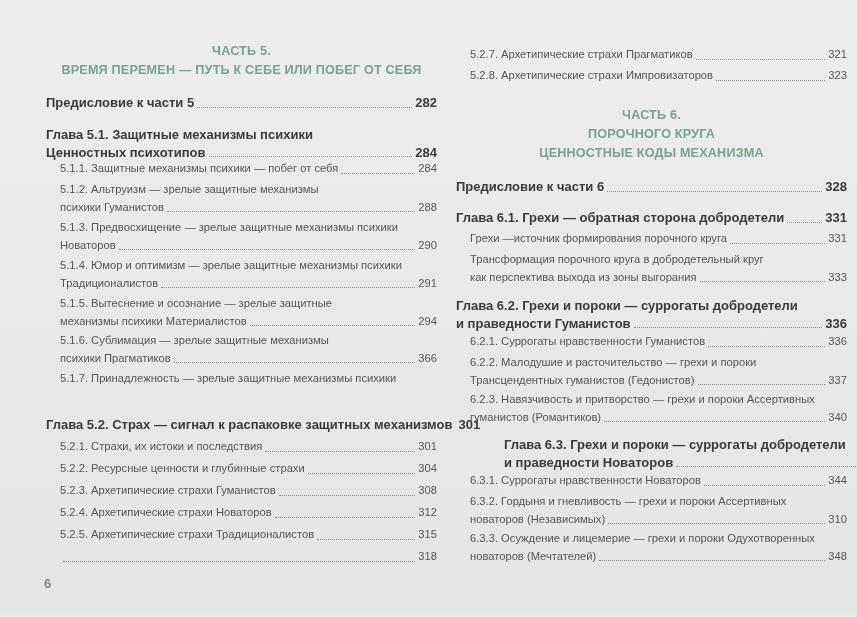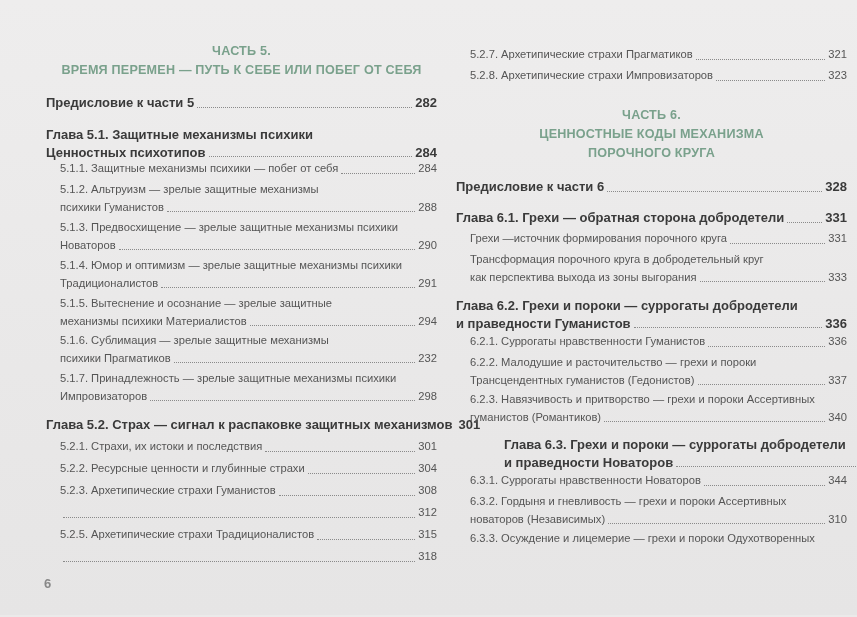--- a/index.html
+++ b/index.html
@@ -118,31 +118,26 @@
           <span class="dots"></span>
           <span class="pg">294</span>
         </span>
     </div>
 
     <div class="entry sub" style="top:332px;">
       <span class="line1">5.1.6. Сублимация — зрелые защитные механизмы</span>
       <span class="lastline">
           <span class="txt">психики Прагматиков</span>
           <span class="dots"></span>
-          <span class="pg">232</span>
+          <span class="pg">366</span>
         </span>
     </div>
 
     <div class="entry sub" style="top:370px;">
       <span class="line1">5.1.7. Принадлежность — зрелые защитные механизмы психики</span>
-      <span class="lastline">
-          <span class="txt">Импровизаторов</span>
-          <span class="dots"></span>
-          <span class="pg">298</span>
-        </span>
     </div>
 
     <div class="entry bold" style="top:416px;">
       <span class="lastline">
           <span class="txt">Глава 5.2. Страх — сигнал к распаковке защитных механизмов</span>
           <span class="dots"></span>
           <span class="pg">301</span>
         </span>
     </div>
 
@@ -165,20 +160,21 @@
     <div class="entry sub" style="top:482px;">
       <span class="lastline">
           <span class="txt">5.2.3. Архетипические страхи Гуманистов</span>
           <span class="dots"></span>
           <span class="pg">308</span>
         </span>
     </div>
 
     <div class="entry sub" style="top:504px;">
       <span class="lastline">
+          <span class="txt">5.2.4. Архетипические страхи Новаторов</span>
           <span class="dots"></span>
           <span class="pg">312</span>
         </span>
     </div>
 
     <div class="entry sub" style="top:526px;">
       <span class="lastline">
           <span class="txt">5.2.5. Архетипические страхи Традиционалистов</span>
           <span class="dots"></span>
           <span class="pg">315</span>
@@ -204,22 +200,22 @@
     <div class="entry sub" style="top:67px;text-align:center;">
       <span class="lastline">
           <span class="txt">5.2.8. Архетипические страхи Импровизаторов</span>
           <span class="dots"></span>
           <span class="pg">323</span>
         </span>
     </div>
 
     <div class="part-title" style="top:106px;">
       <div>ЧАСТЬ 6.</div>
+      <div>ПОРОЧНОГО КРУГА</div>
       <div>ЦЕННОСТНЫЕ КОДЫ МЕХАНИЗМА</div>
-      <div>ПОРОЧНОГО КРУГА</div>
     </div>
 
     <div class="entry bold" style="top:178px;">
       <span class="lastline">
           <span class="txt">Предисловие к части 6</span>
           <span class="dots"></span>
           <span class="pg">328</span>
         </span>
     </div>
 
@@ -304,17 +300,22 @@
       <span class="line1">6.3.2. Гордыня и гневливость — грехи и пороки Ассертивных</span>
       <span class="lastline">
           <span class="txt">новаторов (Независимых)</span>
           <span class="dots"></span>
           <span class="pg">310</span>
         </span>
     </div>
 
     <div class="entry sub" style="top:530px;">
       <span class="line1">6.3.3. Осуждение и лицемерие — грехи и пороки Одухотворенных</span>
+      <span class="lastline">
+          <span class="txt">новаторов (Мечтателей)</span>
+          <span class="dots"></span>
+          <span class="pg">348</span>
+        </span>
     </div>
   </div>
 
   <div class="page-number">6</div>
 </div>
 
 </body></html>

